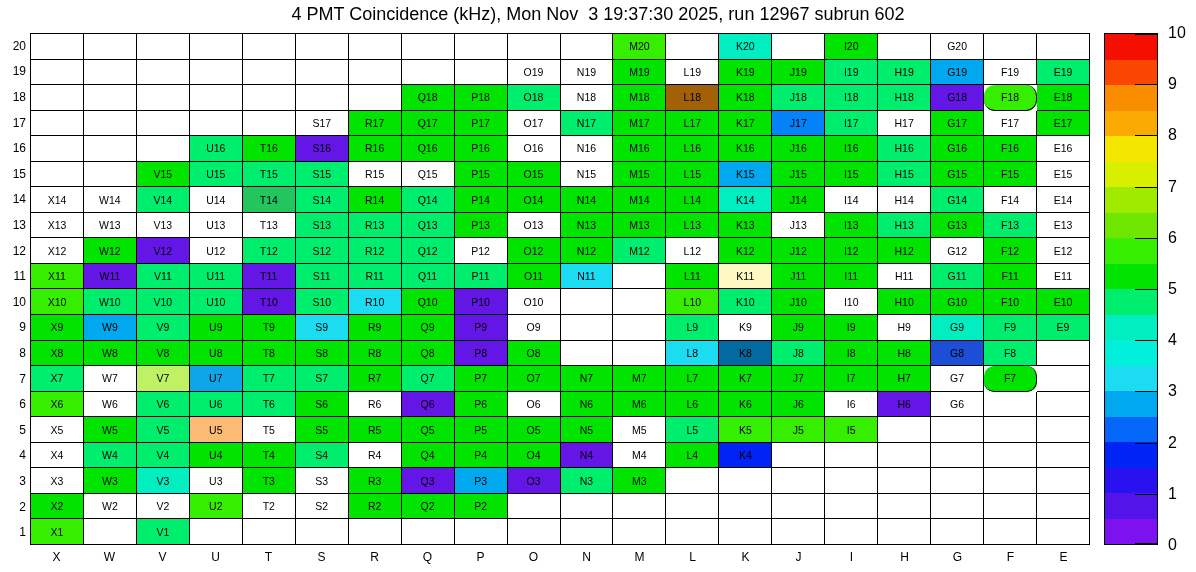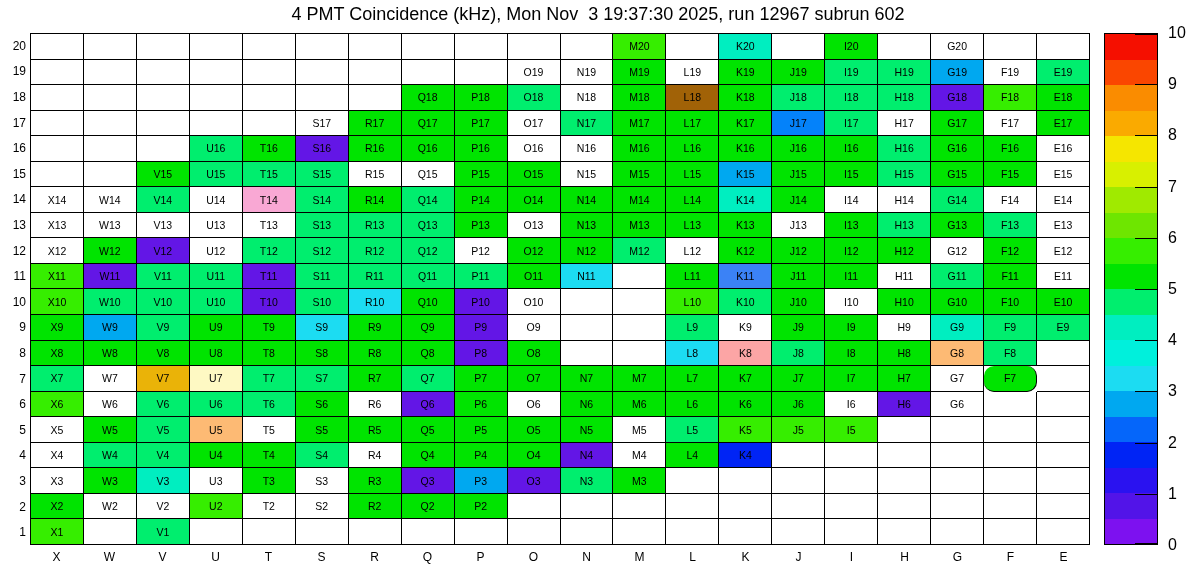--- a/index.html
+++ b/index.html
@@ -112,21 +112,21 @@
       <div class="cell" style="background: rgb(0, 228, 0);">P18</div>
       <div class="cell" style="background: rgb(0, 238, 110);">O18</div>
       <div class="cell" style="background: rgb(255, 255, 255);">N18</div>
       <div class="cell" style="background: rgb(0, 228, 0);">M18</div>
       <div class="cell" style="background: #a16207;">L18</div>
       <div class="cell" style="background: rgb(0, 228, 0);">K18</div>
       <div class="cell" style="background: rgb(0, 238, 110);">J18</div>
       <div class="cell" style="background: rgb(0, 238, 110);">I18</div>
       <div class="cell" style="background: rgb(0, 238, 110);">H18</div>
       <div class="cell" style="background: rgb(99, 22, 230);">G18</div>
-      <div class="cell" style="background: rgb(54, 238, 0);">F18</div>
+      <div class="cell" style="background: rgb(54, 238, 0); border-radius: 11px;">F18</div>
       <div class="cell" style="background: rgb(0, 228, 0);">E18</div>
       <div class="cell" style="background: rgb(255, 255, 255);"></div>
       <div class="cell" style="background: rgb(255, 255, 255);"></div>
       <div class="cell" style="background: rgb(255, 255, 255);"></div>
       <div class="cell" style="background: rgb(255, 255, 255);"></div>
       <div class="cell" style="background: rgb(255, 255, 255);"></div>
       <div class="cell" style="background: rgb(255, 255, 255);">S17</div>
       <div class="cell" style="background: rgb(0, 228, 0);">R17</div>
       <div class="cell" style="background: rgb(0, 228, 0);">Q17</div>
       <div class="cell" style="background: rgb(0, 228, 0);">P17</div>
@@ -178,21 +178,21 @@
       <div class="cell" style="background: rgb(0, 228, 0);">J15</div>
       <div class="cell" style="background: rgb(0, 228, 0);">I15</div>
       <div class="cell" style="background: rgb(0, 238, 110);">H15</div>
       <div class="cell" style="background: rgb(0, 228, 0);">G15</div>
       <div class="cell" style="background: rgb(0, 228, 0);">F15</div>
       <div class="cell" style="background: rgb(255, 255, 255);">E15</div>
       <div class="cell" style="background: rgb(255, 255, 255);">X14</div>
       <div class="cell" style="background: rgb(255, 255, 255);">W14</div>
       <div class="cell" style="background: rgb(0, 238, 110);">V14</div>
       <div class="cell" style="background: rgb(255, 255, 255);">U14</div>
-      <div class="cell" style="background: #f9a8d4;">T14</div>
+      <div class="cell" style="background: #22c55e;">T14</div>
       <div class="cell" style="background: rgb(0, 238, 110);">S14</div>
       <div class="cell" style="background: rgb(0, 228, 0);">R14</div>
       <div class="cell" style="background: rgb(0, 238, 110);">Q14</div>
       <div class="cell" style="background: rgb(0, 228, 0);">P14</div>
       <div class="cell" style="background: rgb(0, 228, 0);">O14</div>
       <div class="cell" style="background: rgb(0, 228, 0);">N14</div>
       <div class="cell" style="background: rgb(0, 228, 0);">M14</div>
       <div class="cell" style="background: rgb(0, 228, 0);">L14</div>
       <div class="cell" style="background: rgb(0, 238, 192);">K14</div>
       <div class="cell" style="background: rgb(0, 228, 0);">J14</div>
@@ -247,21 +247,21 @@
       <div class="cell" style="background: rgb(0, 238, 110);">U11</div>
       <div class="cell" style="background: rgb(99, 22, 230);">T11</div>
       <div class="cell" style="background: rgb(0, 238, 110);">S11</div>
       <div class="cell" style="background: rgb(0, 238, 110);">R11</div>
       <div class="cell" style="background: rgb(0, 238, 110);">Q11</div>
       <div class="cell" style="background: rgb(0, 238, 110);">P11</div>
       <div class="cell" style="background: rgb(0, 228, 0);">O11</div>
       <div class="cell" style="background: rgb(28, 220, 242);">N11</div>
       <div class="cell" style="background: rgb(255, 255, 255);"></div>
       <div class="cell" style="background: rgb(0, 228, 0);">L11</div>
-      <div class="cell" style="background: #3b82f6;">K11</div>
+      <div class="cell" style="background: #fef9c3;">K11</div>
       <div class="cell" style="background: rgb(0, 228, 0);">J11</div>
       <div class="cell" style="background: rgb(0, 228, 0);">I11</div>
       <div class="cell" style="background: rgb(255, 255, 255);">H11</div>
       <div class="cell" style="background: rgb(0, 238, 110);">G11</div>
       <div class="cell" style="background: rgb(0, 228, 0);">F11</div>
       <div class="cell" style="background: rgb(255, 255, 255);">E11</div>
       <div class="cell" style="background: rgb(54, 238, 0);">X10</div>
       <div class="cell" style="background: rgb(0, 238, 110);">W10</div>
       <div class="cell" style="background: rgb(0, 238, 110);">V10</div>
       <div class="cell" style="background: rgb(0, 238, 110);">U10</div>
@@ -307,31 +307,31 @@
       <div class="cell" style="background: rgb(0, 228, 0);">U8</div>
       <div class="cell" style="background: rgb(0, 228, 0);">T8</div>
       <div class="cell" style="background: rgb(0, 228, 0);">S8</div>
       <div class="cell" style="background: rgb(0, 228, 0);">R8</div>
       <div class="cell" style="background: rgb(0, 228, 0);">Q8</div>
       <div class="cell" style="background: rgb(99, 22, 230);">P8</div>
       <div class="cell" style="background: rgb(0, 228, 0);">O8</div>
       <div class="cell" style="background: rgb(255, 255, 255);"></div>
       <div class="cell" style="background: rgb(255, 255, 255);"></div>
       <div class="cell" style="background: rgb(28, 220, 242);">L8</div>
-      <div class="cell" style="background: #fca5a5;">K8</div>
+      <div class="cell" style="background: #0369a1;">K8</div>
       <div class="cell" style="background: rgb(0, 238, 110);">J8</div>
       <div class="cell" style="background: rgb(0, 228, 0);">I8</div>
       <div class="cell" style="background: rgb(0, 228, 0);">H8</div>
-      <div class="cell" style="background: #fdba74;">G8</div>
+      <div class="cell" style="background: #1d4ed8;">G8</div>
       <div class="cell" style="background: rgb(0, 238, 110);">F8</div>
       <div class="cell" style="background: rgb(255, 255, 255);"></div>
       <div class="cell" style="background: rgb(0, 238, 110);">X7</div>
       <div class="cell" style="background: rgb(255, 255, 255);">W7</div>
-      <div class="cell" style="background: #eab308;">V7</div>
-      <div class="cell" style="background: #fef9c3;">U7</div>
+      <div class="cell" style="background: #bef264;">V7</div>
+      <div class="cell" style="background: #0ea5e9;">U7</div>
       <div class="cell" style="background: rgb(0, 238, 110);">T7</div>
       <div class="cell" style="background: rgb(0, 238, 110);">S7</div>
       <div class="cell" style="background: rgb(0, 228, 0);">R7</div>
       <div class="cell" style="background: rgb(0, 238, 110);">Q7</div>
       <div class="cell" style="background: rgb(0, 228, 0);">P7</div>
       <div class="cell" style="background: rgb(0, 228, 0);">O7</div>
       <div class="cell" style="background: rgb(0, 228, 0);">N7</div>
       <div class="cell" style="background: rgb(0, 228, 0);">M7</div>
       <div class="cell" style="background: rgb(0, 228, 0);">L7</div>
       <div class="cell" style="background: rgb(0, 228, 0);">K7</div>

